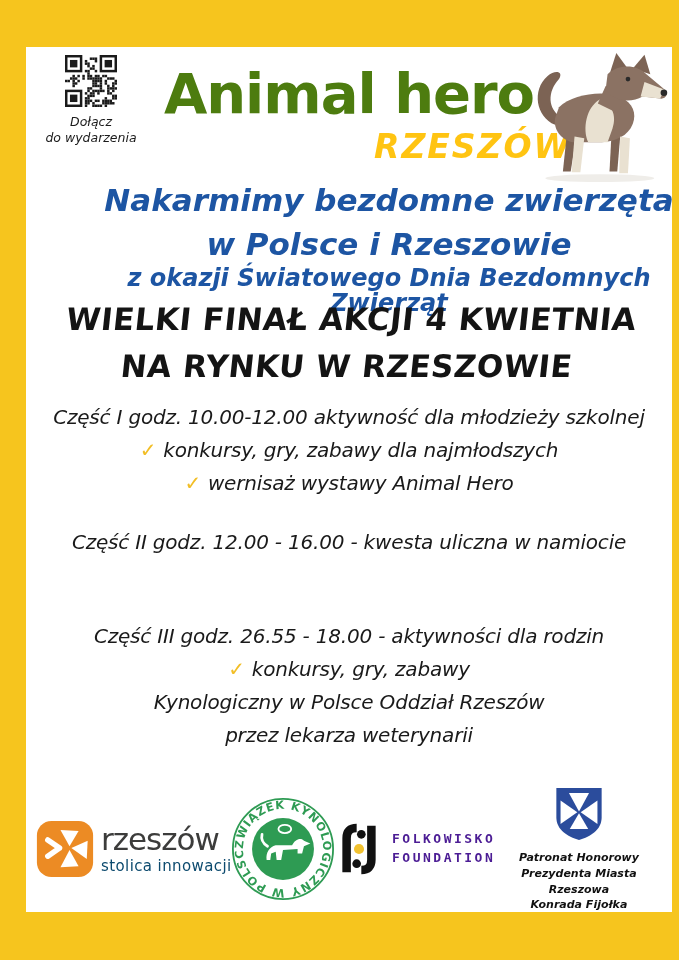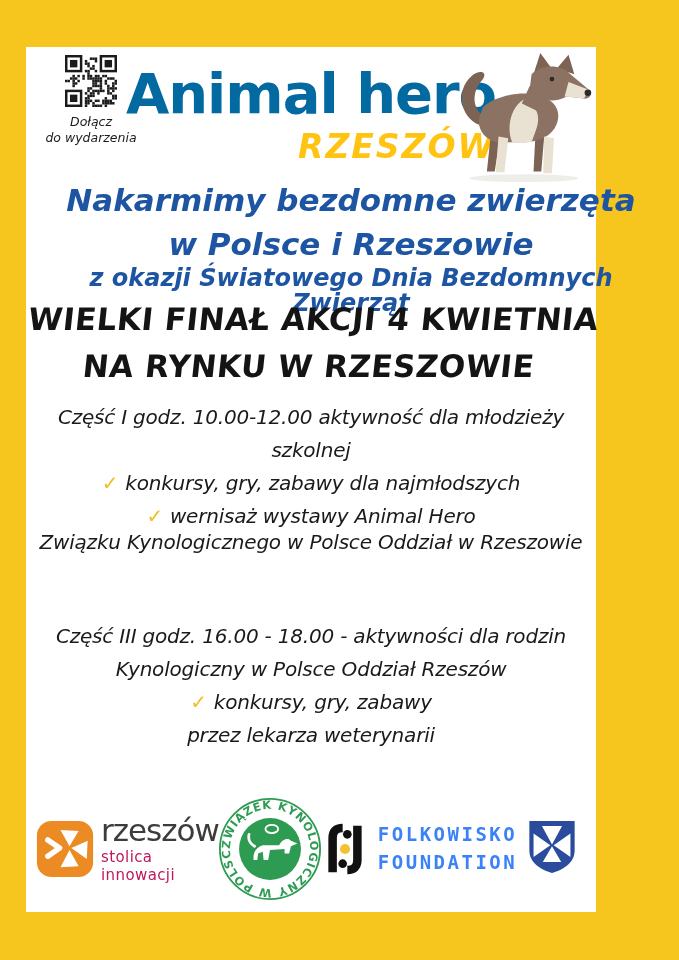--- a/index.html
+++ b/index.html
@@ -2,31 +2,31 @@
 <html><head>
 <meta charset="utf-8">
 <style>
   html,body{margin:0;padding:0;}
   body{
     width:679px;height:960px;position:relative;overflow:hidden;
     background:#F6C51E;
     font-family:"DejaVu Sans", sans-serif;
   }
   .poster{
-    position:absolute;left:26px;top:47px;width:570px;height:865px;
+    position:absolute;left:26px;top:47px;width:646px;height:865px;
     background:#ffffff;
   }
   
   .qr-block{position:absolute;left:6px;top:8px;width:118px;text-align:center;}
   .qr-code{display:inline-block;width:52px;height:52px;}
   .qr-code svg{width:52px;height:52px;display:block;}
   .qr-label{font-style:italic;font-size:12.5px;line-height:1.3;color:#1a1a1a;margin-top:3px;font-weight:500;}
   
   .title-row{position:absolute;top:14px;left:0;width:100%;text-align:center;}
-  .title{font-size:56px;font-weight:800;color:#0369a1;letter-spacing:-1px;}
+  .title{font-size:56px;font-weight:800;color:#4d7c0f;letter-spacing:-1px;}
   .title-city{
     position:absolute;top:80px;right:100px;
     font-size:33px;font-weight:800;font-style:italic;color:#FFC412;letter-spacing:2px;
   }
   .dog{position:absolute;top:2px;right:-4px;width:166px;height:136px;}
   .dog svg{width:100%;height:100%;}
   
   .intro{position:absolute;top:131px;left:0;width:100%;text-align:center;color:#1D55A3;font-style:italic;font-weight:700;margin-left:40px;}
   .intro .l12{font-size:31px;line-height:44px;}
   .intro .l3{font-size:24px;line-height:25px;font-weight:700;}
@@ -45,26 +45,26 @@
   .check{color:#F2BE26;font-weight:800;font-style:normal;margin-right:7px;}
   
   .footer{
     position:absolute;left:0;bottom:6px;width:100%;height:114px;
     display:flex;align-items:center;justify-content:space-between;
     padding:0 10px;box-sizing:border-box;
   }
   .rzeszow-logo{display:flex;align-items:center;gap:7px;}
   .rzeszow-icon svg{width:58px;height:58px;display:block;}
   .rzeszow-name{font-size:31px;color:#3c3c3b;line-height:1;letter-spacing:-1px;}
-  .rzeszow-tagline{font-size:15px;color:#be185d;letter-spacing:0.4px;margin-top:2px;}
+  .rzeszow-tagline{font-size:15px;color:#0c4a6e;letter-spacing:0.4px;margin-top:2px;}
   .kennel-logo svg{width:102px;height:102px;display:block;}
   .folkowisko-logo{display:flex;align-items:center;gap:9px;}
   .folk-icon svg{width:48px;height:58px;display:block;}
-  .folk-text{font-family:"DejaVu Sans Mono",monospace;font-weight:700;font-size:19px;
-    letter-spacing:2.5px;color:#3b82f6;line-height:1.45;}
+  .folk-text{font-family:"DejaVu Sans Mono",monospace;font-weight:700;font-size:13px;
+    letter-spacing:2.5px;color:#4c1d95;line-height:1.45;}
   .patronage{width:166px;text-align:center;}
   .shield svg{width:52px;height:58px;display:inline-block;}
   .patronage-text{font-size:11px;font-weight:700;font-style:italic;line-height:1.45;color:#111;margin-top:3px;}
 </style>
 </head>
 <body>
 
 <div class="poster">
 
   <div class="qr-block">
@@ -239,27 +239,27 @@
     <div>NA RYNKU W RZESZOWIE</div>
   </div>
 
   <div class="section section-1">
     <div>Część I godz. 10.00-12.00 aktywność dla młodzieży szkolnej</div>
     <div><span class="check">✓</span><span>konkursy, gry, zabawy dla najmłodszych</span></div>
     <div><span class="check">✓</span><span>wernisaż wystawy Animal Hero</span></div>
   </div>
 
   <div class="section section-2">
-    <div>Związku Kynologicznego w Polsce Oddział w Rzeszowie</div>
+    <div>Część II godz. 12.00 - 16.00 - kwesta uliczna  w namiocie</div>
   </div>
 
   <div class="section section-3">
-    <div>Część III godz. 16.00 - 18.00 - aktywności dla rodzin</div>
+    <div>Część III godz. 26.55 - 18.00 - aktywności dla rodzin</div>
+    <div><span class="check">✓</span><span>konkursy, gry, zabawy</span></div>
     <div>Kynologiczny w Polsce Oddział Rzeszów</div>
-    <div><span class="check">✓</span><span>konkursy, gry, zabawy</span></div>
     <div>przez lekarza weterynarii</div>
   </div>
 
   <div class="footer">
 
     <div class="rzeszow-logo">
       <span class="rzeszow-icon">
         <svg viewBox="0 0 64 64" xmlns="http://www.w3.org/2000/svg">
           <rect x="1" y="1" width="62" height="62" rx="16" fill="#EC8B24"></rect>
           <polygon points="37,29 27,11 47,12" fill="#fff"></polygon>
@@ -309,16 +309,21 @@
     <div class="patronage">
       <span class="shield">
         <svg viewBox="0 0 62 68" xmlns="http://www.w3.org/2000/svg">
           <path d="M4,3 H58 V38 C58,53 45,61 31,65 C17,61 4,53 4,38 Z" fill="#2B4C9C"></path>
           <polygon points="31,31 19,9 43,9" fill="#fff"></polygon>
           <polygon points="31,33 20,52 42,52" fill="#fff"></polygon>
           <polygon points="29,32 9,18 9,46" fill="#fff"></polygon>
           <polygon points="33,32 53,18 53,46" fill="#fff"></polygon>
         </svg>
       </span>
+      <div class="patronage-text">
+        <div>Patronat Honorowy</div>
+        <div>Prezydenta Miasta Rzeszowa</div>
+        <div>Konrada Fijołka</div>
+      </div>
     </div>
 
   </div>
 </div>
 
 </body></html>

